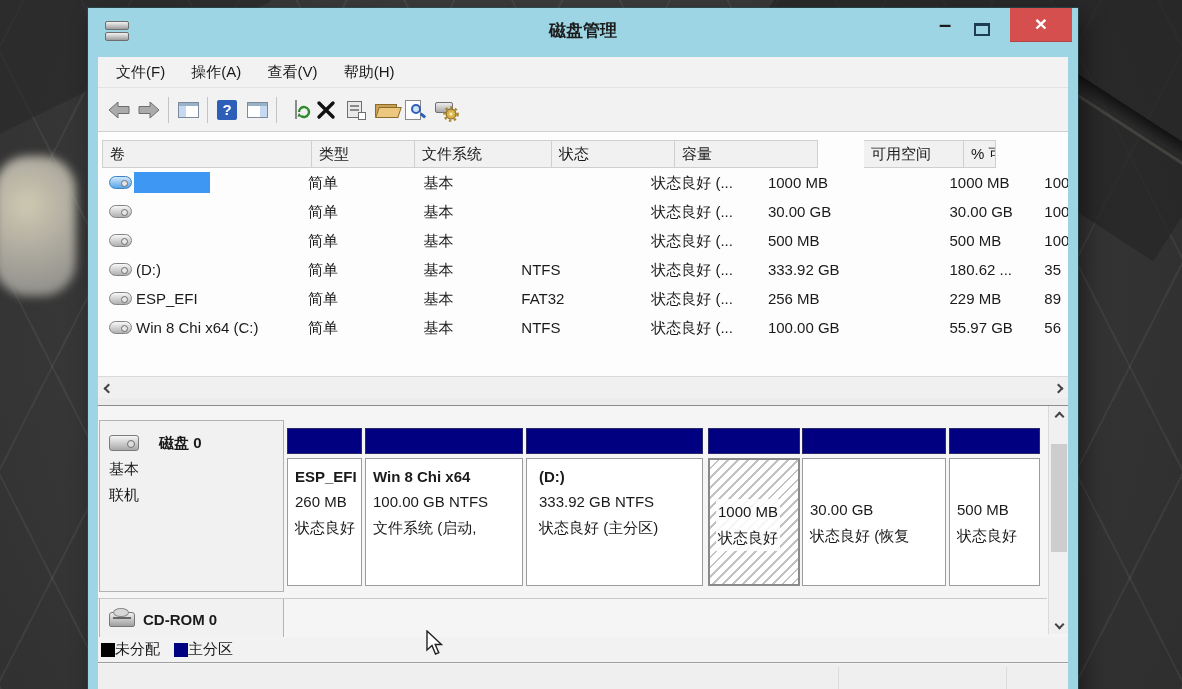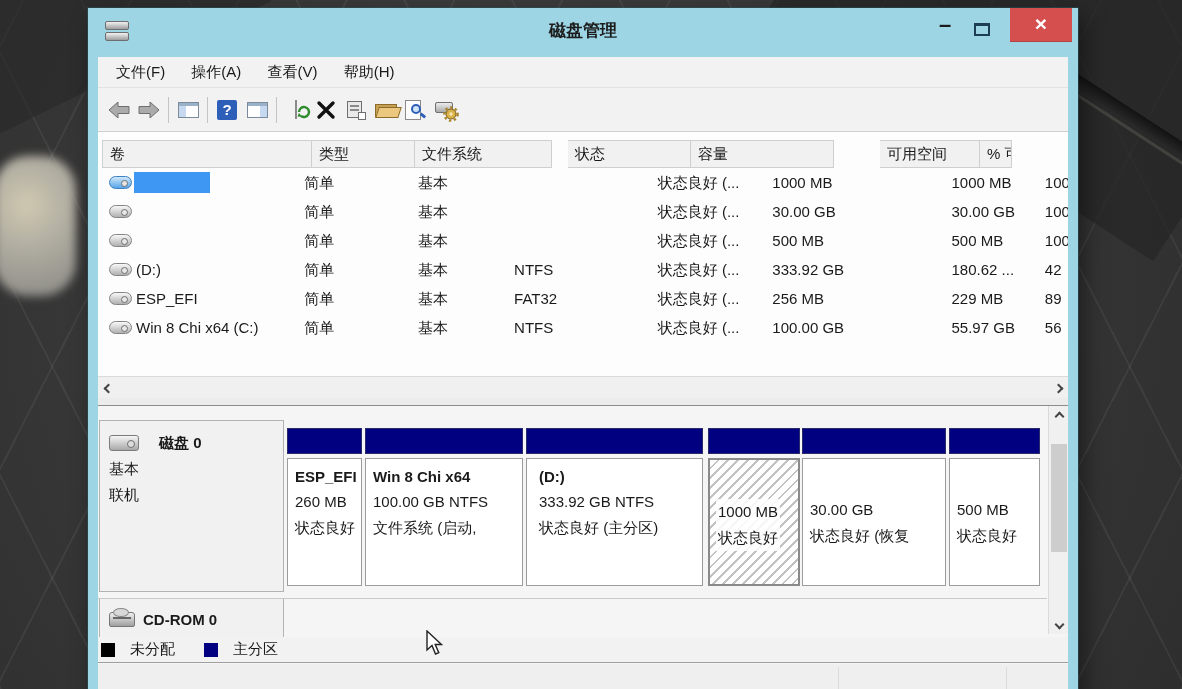--- a/index.html
+++ b/index.html
@@ -71,21 +71,21 @@
     overflow:hidden; font-size:15px; color:#1a1a1a; }
   .lhdr { position:absolute; left:4px; top:8px; height:28px; display:flex; }
   .lhdr .h { background:#f1f1f1; border:1px solid #cfcfcf; border-left:none; line-height:26px;
     padding-left:7px; white-space:nowrap; overflow:hidden; }
   .lhdr .h:first-child { border-left:1px solid #cfcfcf; }
   .lrows { position:absolute; left:4px; top:36px; right:0; }
   .lrow { display:flex; height:29px; line-height:29px; }
   .c { white-space:nowrap; overflow:hidden; padding-left:7px; }
   .c0 { width:210px; display:flex; align-items:center; }
   .c1 { width:122px; } .c2 { width:103px; } .c3 { width:137px; }
-  .c4 { width:123px;margin-left:16px; } .c5 { width:143px; } .c6 { width:100px;margin-left:46px; } .c7 { width:32px; }
+  .c4 { width:123px; } .c5 { width:143px; } .c6 { width:100px;margin-left:46px; } .c7 { width:32px; }
   .vol-icon { display:inline-block; width:23px; height:13px; border-radius:7px;
     background:linear-gradient(180deg,#f8f8f8,#b0b0b0); border:1px solid #848484; position:relative;
     flex:0 0 auto; }
   .vol-icon::after { content:""; position:absolute; right:3px; top:3px; width:5px; height:5px;
     border-radius:50%; background:#e6e6e6; border:1px solid #6f6f6f; }
   .vol-icon.blue { background:linear-gradient(180deg,#cfe7fa,#58a5e8); border-color:#3c82c4; }
   .vname { margin-left:4px; white-space:nowrap; }
   .censor { display:inline-block; width:76px; height:21px; background:#3e97f2; margin-left:2px; }
 
   
@@ -132,21 +132,21 @@
   .cdlabel { position:absolute; left:1px; top:193px; width:185px; height:42px; background:#f1f1f1;
     border:1px solid #b4b4b4; border-top:none; display:flex; align-items:center; gap:8px;
     padding-left:9px; font-weight:700; }
   .cd-icon { display:inline-block; width:26px; height:15px; border-radius:3px 3px 2px 2px;
     background:linear-gradient(#f0f0f0,#9f9f9f); border:1px solid #777; position:relative; }
   .cd-icon::before { content:""; position:absolute; left:3px; top:-5px; width:14px; height:7px;
     border-radius:50%; background:#d8d8d8; border:1px solid #8a8a8a; }
   .cd-icon::after { content:""; position:absolute; left:3px; top:4px; width:18px; height:2px; background:#666; }
 
   .legendbar { position:absolute; left:0; top:231px; width:970px; height:26px; background:#f2f2f2;
-    border-bottom:1px solid #9e9e9e; display:flex; align-items:center; padding-left:3px; gap:15px; }
+    border-bottom:1px solid #9e9e9e; display:flex; align-items:center; padding-left:3px; gap:0; }
   .lg-sq { width:14px; height:14px; display:inline-block; }
   .lg-sq.black { background:#000; } .lg-sq.navy { background:#000080; }
   .legendbar span.lbl { margin-right:14px; }
   .statusstrip { position:absolute; left:0; top:258px; width:970px; height:38px; background:#efefef; }
   .ss-div { position:absolute; top:3px; bottom:3px; width:1px; background:#dcdcdc; }
 
   .cursor { position:absolute; left:425px; top:630px; pointer-events:none; }
 </style>
 </head>
 <body>
@@ -307,21 +307,21 @@
             <div class="c c0">
                 <span class="vol-icon"></span>
                 <span class="vname">(D:)</span>
               </div>
             <div class="c c1">简单</div>
             <div class="c c2">基本</div>
             <div class="c c3">NTFS</div>
             <div class="c c4">状态良好 (...</div>
             <div class="c c5">333.92 GB</div>
             <div class="c c6">180.62 ...</div>
-            <div class="c c7">42</div>
+            <div class="c c7">35</div>
           </div>
 
           <div class="lrow">
             <div class="c c0">
                 <span class="vol-icon"></span>
                 <span class="vname">ESP_EFI</span>
               </div>
             <div class="c c1">简单</div>
             <div class="c c2">基本</div>
             <div class="c c3">FAT32</div>

